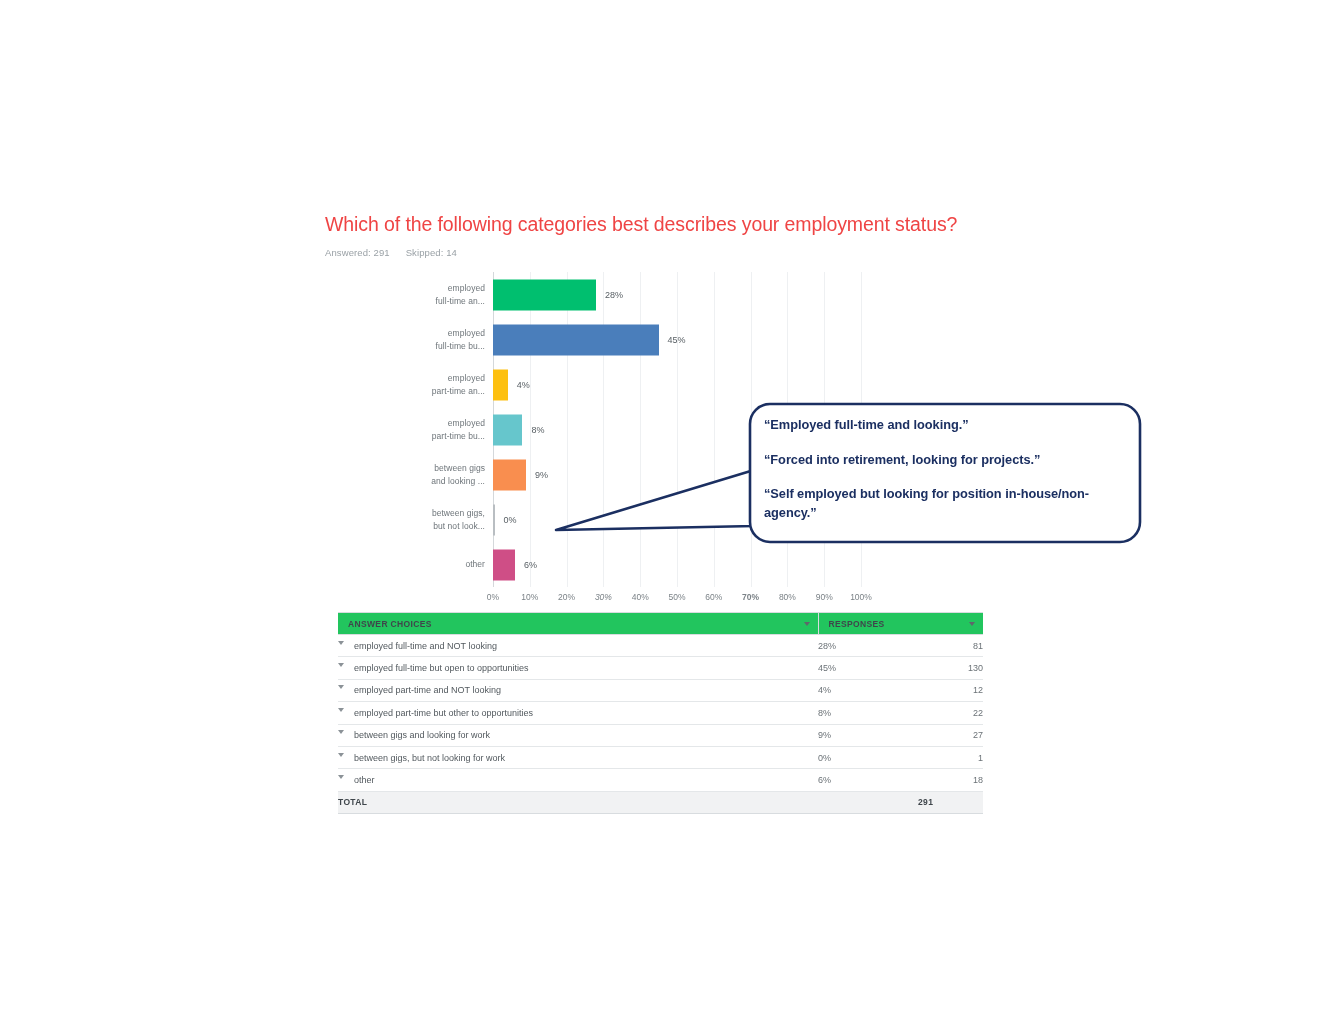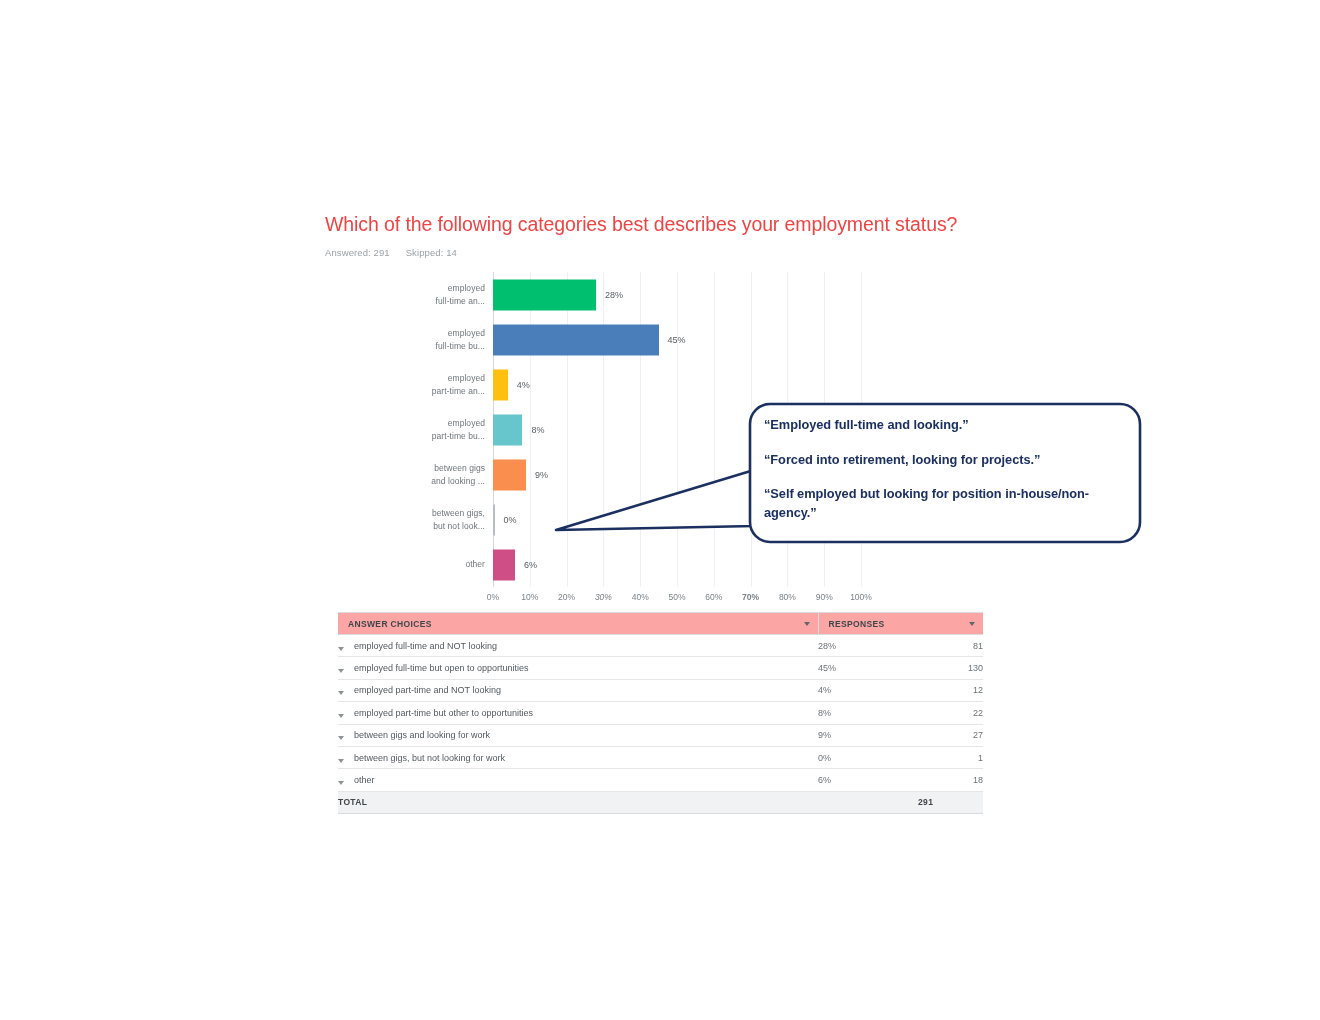--- a/index.html
+++ b/index.html
@@ -184,21 +184,21 @@
     font-size: 9px;
     color: #52595e;
     table-layout: fixed;
   }
   #answer-table th, #answer-table td {
     padding: 0;
     vertical-align: middle;
   }
 
   #answer-table thead th {
-    background: #fca5a5;
+    background: #22c55e;
     height: 21px;
     border-bottom: 1px solid #d8dcdf;
     border-top: 1px solid #d8dcdf;
     font-size: 8.5px;
     font-weight: bold;
     color: #3f464b;
     letter-spacing: 0.35px;
     text-align: left;
   }
   .th-inner {
@@ -217,21 +217,21 @@
   #answer-table tbody td {
     border-bottom: 1px solid #e4e7e9;
     height: 21.4px;
   }
 
   .cell-choice {
     padding-left: 10px;
   }
   .choice-inner {
     display: flex;
-    align-items: flex-end;
+    align-items: flex-start;
     gap: 10px;
   }
   .cell-pct {
     padding-left: 10px;
     color: #6b7277;
   }
   .cell-count {
     text-align: right;
     padding-right: 8px;
     color: #6b7277;

